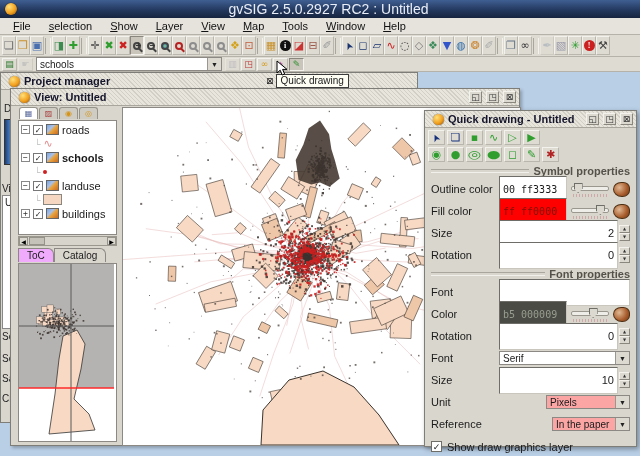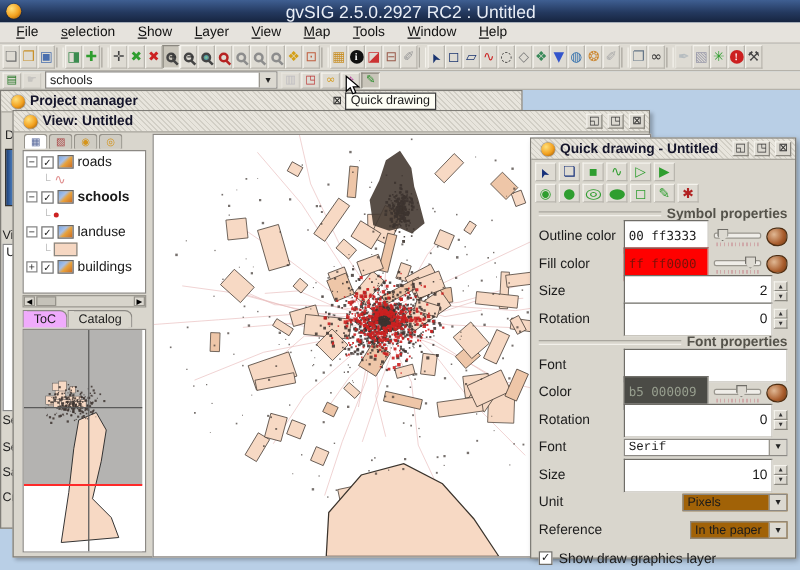--- a/index.html
+++ b/index.html
@@ -39,21 +39,21 @@
   .mag.globe{background:radial-gradient(#8cc98c,#2a7ab5);}
   .cico{width:11px;height:11px;border-radius:50%;background:#101010;color:#fff;
     font:700 8px/11px "Liberation Serif",serif;text-align:center;display:inline-block;}
   .cico.alert{background:#cc2020;}
   
   .combo{height:14px;border:1px solid #8c8984;background:#fff;display:flex;align-items:center;
     font-size:10px;box-sizing:border-box;}
   .combo .cval{padding-left:3px;flex:1;overflow:hidden;white-space:nowrap;}
   .combo .carrow{width:13px;height:100%;flex:none;background:#dcd9d1;border-left:1px solid #9a978f;
     display:flex;align-items:center;justify-content:center;font-size:7px;color:#222;}
-  .combo.gray{background:#a16207;}
+  .combo.gray{background:#fca5a5;}
   #tb2-combo{width:186px;margin:0 2px;}
   
   .desktop{position:absolute;left:0;top:72px;width:640px;height:384px;background:#b9cfe6;overflow:hidden;}
   .iwin{position:absolute;background:#d9d6cd;border:1px solid #7f7d77;box-sizing:border-box;}
   .wtitle{height:16px;display:flex;align-items:center;gap:4px;padding:0 3px;
     background-image:repeating-linear-gradient(45deg,#d2cfc6 0 1px,#e8e5dd 1px 3px);
     border-bottom:1px solid #a9a69e;font-weight:bold;color:#14142a;font-size:11px;}
   .wtitle .wt{flex:1;white-space:nowrap;overflow:hidden;}
   .wbtn{width:13px;height:12px;flex:none;background:#dcd9d1;border:1px solid;
     border-color:#f4f2ec #8a877f #8a877f #f4f2ec;font:9px/10px "DejaVu Sans",sans-serif;
@@ -115,21 +115,21 @@
     font:4px/4px "DejaVu Sans",sans-serif;text-align:center;padding:0;color:#333;}
   .slider{width:40px;height:16px;flex:none;margin:0 3px;position:relative;}
   .strack{position:absolute;top:5px;left:1px;right:1px;height:3px;background:#efede8;
     border:1px solid #9a978f;border-radius:2px;}
   .sthumb{position:absolute;top:2px;width:9px;height:10px;background:#dcd9d1;border:1px solid #6f6d67;
     clip-path:polygon(0 0,100% 0,100% 55%,50% 100%,0 55%);box-sizing:border-box;}
   .sticks{position:absolute;bottom:0;left:3px;right:3px;height:3px;
     background:repeating-linear-gradient(90deg,#cfa9a9 0 1px,transparent 1px 3px);}
   .palette{width:15px;height:13px;flex:none;border-radius:55% 45% 50% 60%;
     background:radial-gradient(circle at 35% 35%,#e0b894,#a85c2c 60%,#6e3a16);border:1px solid #4e2e12;}
-  .qd-combo{flex:1;font-family:Liberation Mono, monospace;}
+  .qd-combo{flex:1;}
   .qd-combo-sm{margin-left:auto;}
   .cbxrow{display:flex;align-items:center;gap:5px;height:19px;margin-top:2px;}
   .cbx{width:11px;height:11px;flex:none;background:#fff;border:1px solid #6f6d67;
     font:9px/10px "DejaVu Sans",sans-serif;text-align:center;color:#222;box-sizing:border-box;}
   
   .qtooltip{position:absolute;left:266px;top:2px;display:flex;align-items:center;gap:2px;z-index:60;}
   .qtooltip .tbox{background:#fdfdf4;border:1px solid #3c3c3c;padding:0 4px 1px 4px;font-size:10px;white-space:nowrap;}
   .qtooltip .ticn{font-size:9px;color:#222;font-family:"DejaVu Sans",sans-serif;}
   #mouse-cursor{position:absolute;left:276px;top:60px;z-index:90;}
 </style>

